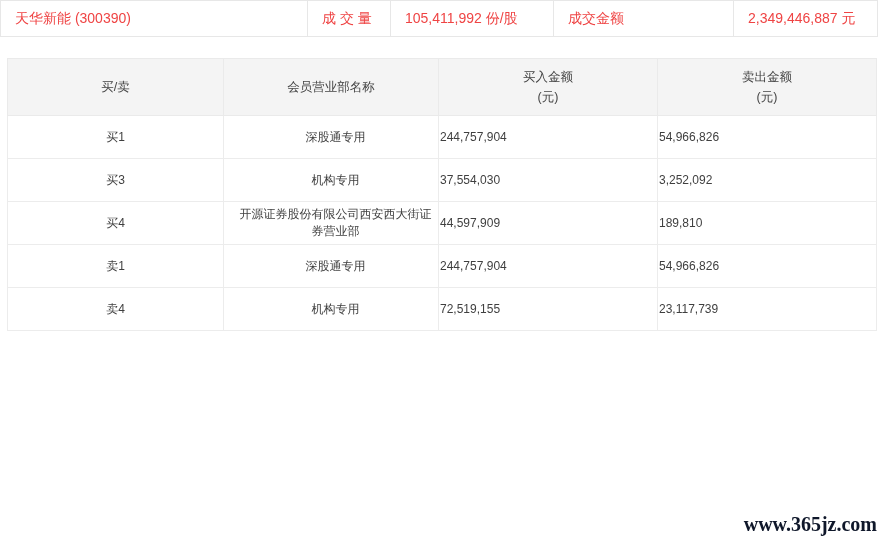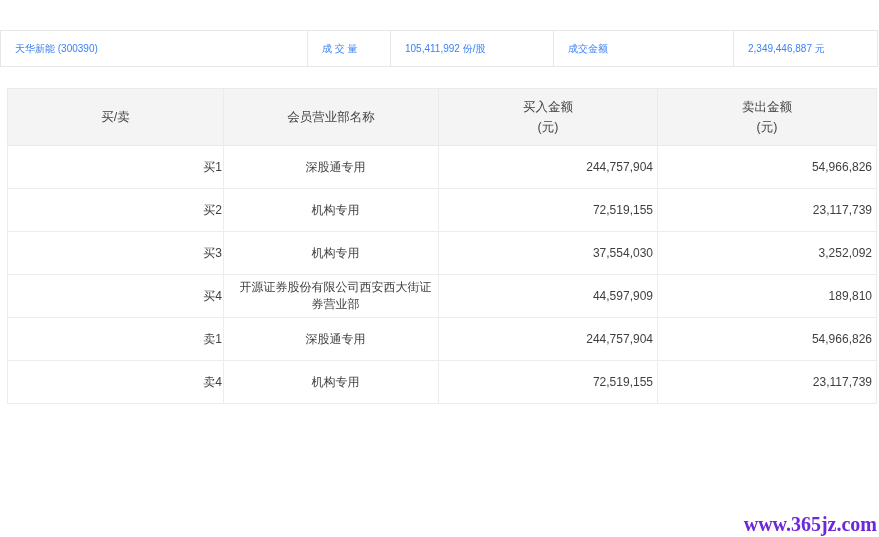--- a/index.html
+++ b/index.html
@@ -15,23 +15,22 @@
     font-family: "Liberation Sans", "DejaVu Sans", sans-serif;
     color: #3a3a3a;
     -webkit-font-smoothing: antialiased;
   }
 
   
   .info-table {
     width: 877px;
     border-collapse: collapse;
     table-layout: fixed;
-    font-size: 10px;
-    color: #3b82f6;
-    margin-top: 30px;
+    font-size: 14px;
+    color: #ef4444;
   }
   .info-table td {
     border: 1px solid #e7e7e7;
     height: 35px;
     padding: 0 8px 0 14px;
     vertical-align: middle;
     white-space: nowrap;
     overflow: hidden;
   }
   .info-table .notice-row td {
@@ -60,34 +59,34 @@
     text-align: center;
     vertical-align: middle;
     line-height: 20px;
   }
   .seat-table td {
     border: 1px solid #ececec;
     height: 34px;
     vertical-align: middle;
     line-height: 17px;
   }
-  .seat-table td.side   { text-align: right; }
+  .seat-table td.side   { text-align: center; }
   .seat-table td.broker { text-align: center; padding: 4px 2px 4px 11px; }
-  .seat-table td.num    { text-align: right; padding-right: 4px;
+  .seat-table td.num    { padding-right: 4px;
                           font-variant-numeric: tabular-nums; }
 
   
   .watermark {
     position: absolute;
     right: 2px;
     bottom: 2px;
     font-family: "Liberation Serif", "DejaVu Serif", serif;
     font-size: 20px;
     font-weight: bold;
-    color: #6d28d9;
+    color: #0f172a;
     text-shadow: 0 0 2px rgba(255,255,255,0.85);
     white-space: nowrap;
     line-height: 22px;
   }
 </style>
 </head>
 <body>
 
 <table class="info-table">
   <colgroup>
@@ -132,26 +131,20 @@
     </tr>
   </thead>
   <tbody>
     <tr>
       <td class="side">买1</td>
       <td class="broker">深股通专用</td>
       <td class="num">244,757,904</td>
       <td class="num">54,966,826</td>
     </tr>
     <tr>
-      <td class="side">买2</td>
-      <td class="broker">机构专用</td>
-      <td class="num">72,519,155</td>
-      <td class="num">23,117,739</td>
-    </tr>
-    <tr>
       <td class="side">买3</td>
       <td class="broker">机构专用</td>
       <td class="num">37,554,030</td>
       <td class="num">3,252,092</td>
     </tr>
     <tr>
       <td class="side">买4</td>
       <td class="broker">开源证券股份有限公司西安西大街证券营业部</td>
       <td class="num">44,597,909</td>
       <td class="num">189,810</td>

